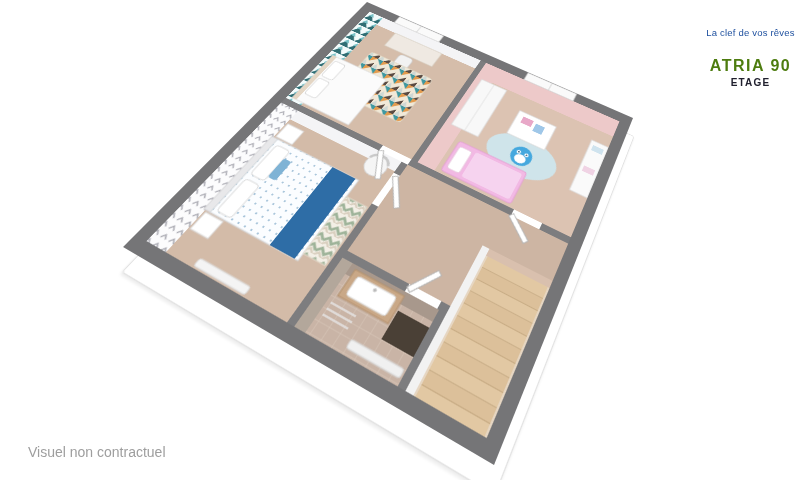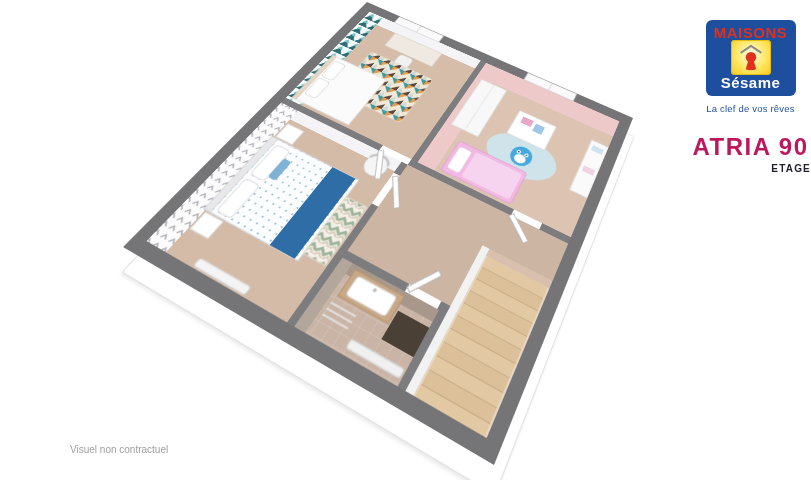--- a/index.html
+++ b/index.html
@@ -23,24 +23,24 @@
   .brand-col{position:absolute;left:690px;top:20px;width:121px;text-align:center;}
   .logo-box{width:90px;height:76px;margin:0 auto;background:#1d4f9e;border-radius:6px;
     display:flex;flex-direction:column;align-items:center;justify-content:space-between;
     padding:5px 0 6px;box-sizing:border-box;}
   .logo-top{color:#e0301e;font-weight:bold;font-size:15px;letter-spacing:0.5px;line-height:1;}
   .logo-yellow{width:40px;height:38px;border-radius:4px;
     background:radial-gradient(circle at 50% 42%, #fffde8 0%, #ffe866 52%, #f6c81a 100%);
     box-shadow:inset 0 0 0 1px #e8bd12;display:flex;align-items:center;justify-content:center;}
   .logo-script{color:#ffffff;font-weight:bold;font-size:15px;letter-spacing:0.5px;line-height:1;}
   .tagline{margin-top:7px;color:#1d4f9e;font-size:9.5px;font-weight:normal;letter-spacing:0.2px;}
-  .plan-title{margin-top:19px;color:#be185d;font-size:24px;font-weight:800;letter-spacing:1.5px;}
-  .plan-sub{margin-top:2px;color:#20202e;font-size:10px;font-weight:bold;letter-spacing:1.2px;text-align:right;}
-
-  .disclaimer{position:absolute;left:28px;top:444px;color:#9e9e9e;font-size:10px;margin-left:42px;}
+  .plan-title{margin-top:19px;color:#4d7c0f;font-size:16px;font-weight:800;letter-spacing:1.5px;}
+  .plan-sub{margin-top:2px;color:#20202e;font-size:10px;font-weight:bold;letter-spacing:1.2px;}
+
+  .disclaimer{position:absolute;left:28px;top:444px;color:#9e9e9e;font-size:14px;}
 </style>
 </head>
 <body>
 
 <div class="stage">
 
   <div class="slab3d"></div>
 
   <div class="plan3d">
     <svg width="400" height="400" viewBox="0 0 400 400">
@@ -226,30 +226,19 @@
       <g>
         <rect x="54" y="1" width="70" height="13" fill="#fafafa" stroke="#cfcfcf"></rect>
         <line x1="89" y1="1" x2="89" y2="14" stroke="#cfcfcf"></line>
         <rect x="252" y="1" width="70" height="13" fill="#fafafa" stroke="#cfcfcf"></rect>
         <line x1="287" y1="1" x2="287" y2="14" stroke="#cfcfcf"></line>
       </g>
     </svg>
   </div>
 
   <div class="brand-col">
-    <div class="logo-box">
-      <div class="logo-top">MAISONS</div>
-      <div class="logo-yellow">
-        <svg width="34" height="32" viewBox="0 0 40 40">
-          <path d="M8,13 L20,5 L32,13" fill="none" stroke="#8a8a8a" stroke-width="2.5" stroke-linecap="round"></path>
-          <circle cx="20" cy="19" r="6.5" fill="#e0301e"></circle>
-          <path d="M16.5,23 L23.5,23 L26.5,34 Q20,36.5 13.5,34 Z" fill="#e0301e"></path>
-        </svg>
-      </div>
-      <div class="logo-script">Sésame</div>
-    </div>
     <div class="tagline">La clef de vos rêves</div>
     <div class="plan-title">ATRIA 90</div>
     <div class="plan-sub">ETAGE</div>
   </div>
 
   <div class="disclaimer">Visuel non contractuel</div>
 </div>
 
 </body></html>

